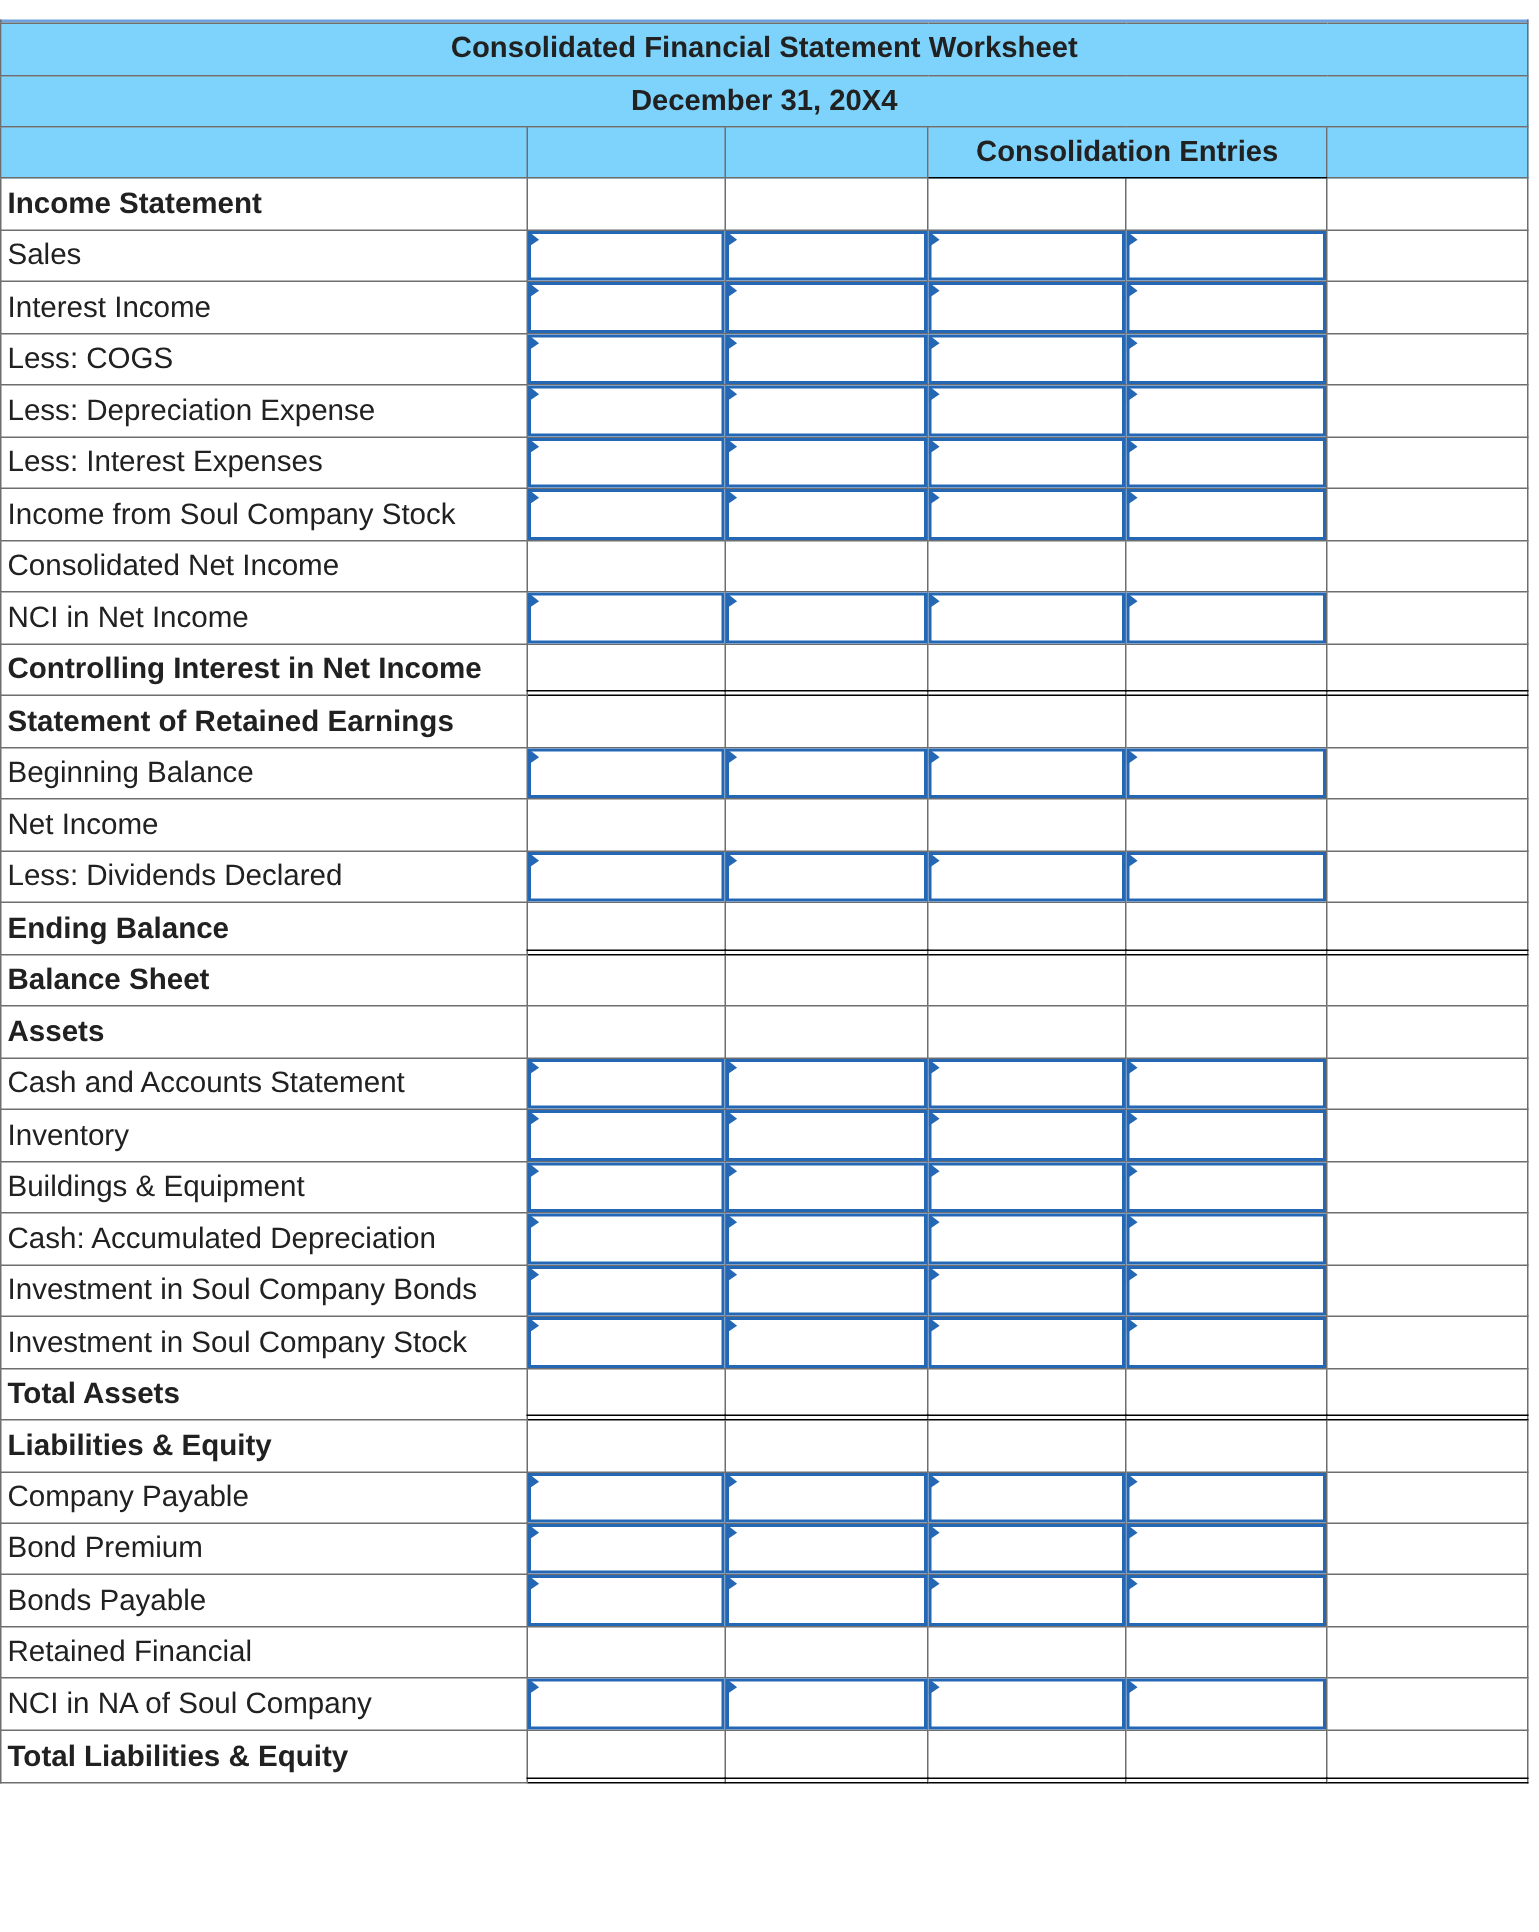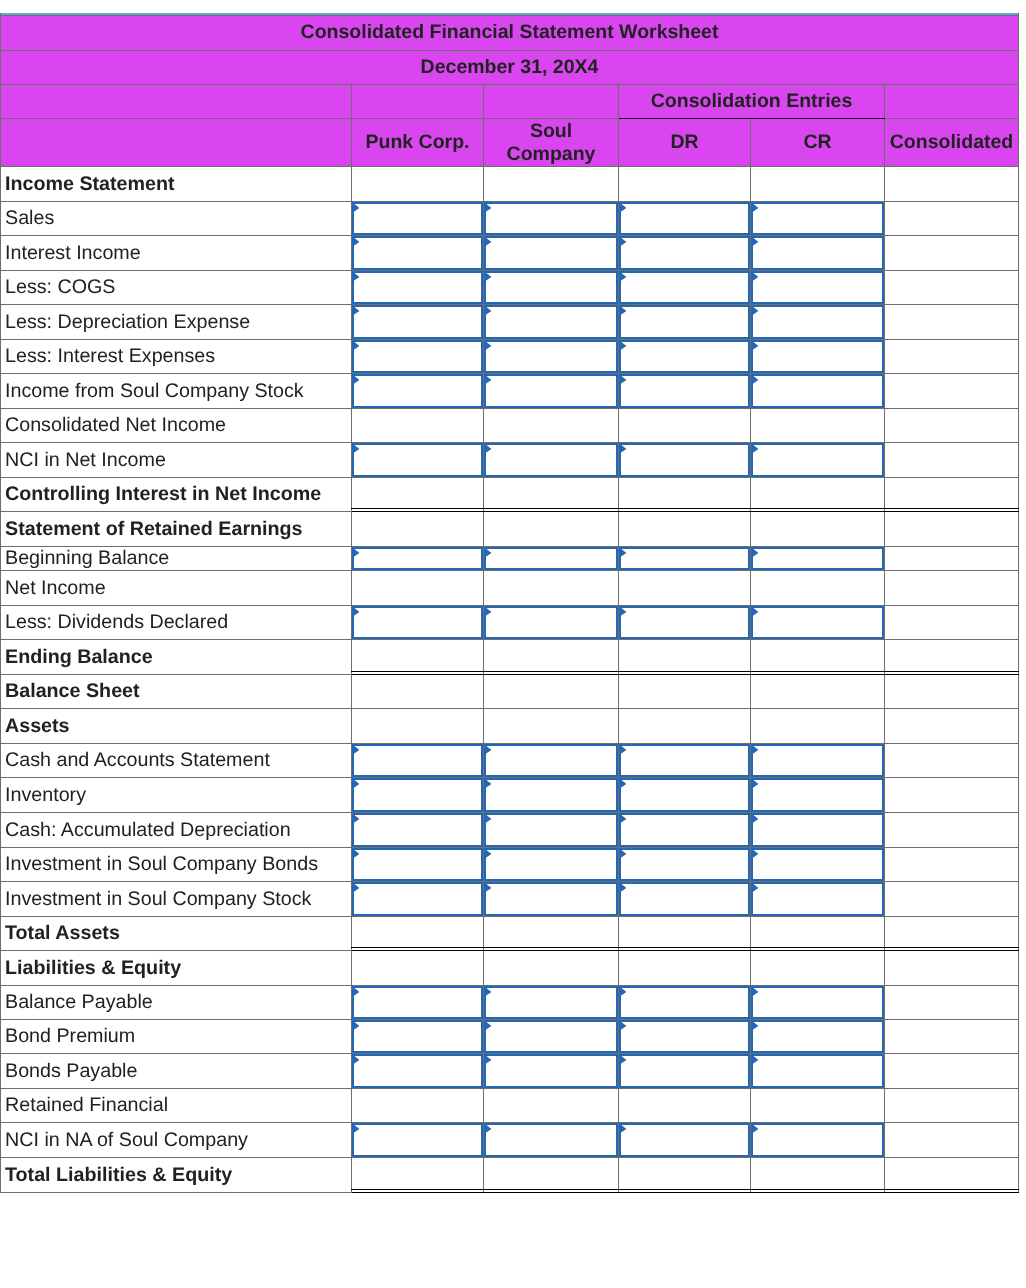--- a/index.html
+++ b/index.html
@@ -3,21 +3,21 @@
 <meta charset="utf-8">
 <style>
   html,body{margin:0;padding:0;background:#ffffff;}
   body{font-family:"Liberation Sans",sans-serif;-webkit-font-smoothing:antialiased;text-rendering:geometricPrecision;}
   #wrap{position:relative;width:1026px;height:1288px;overflow:hidden;background:#ffffff;}
   .sheet{position:absolute;left:0px;top:13px;width:1019px;}
   .hdrband{height:2px;background:#6AA1DE;border-left:1px solid #6e6e6e;border-right:1px solid #6e6e6e;box-sizing:border-box;width:1019px;}
   table.ws{border-collapse:collapse;table-layout:fixed;width:1019px;}
   table.ws td{border:1px solid #6e6e6e;padding:0;vertical-align:middle;box-sizing:border-box;
               font-size:19.7px;color:#212121;}
-  table.ws td.h{background:#d946ef;font-weight:bold;text-align:center;font-size:19.5px;line-height:1.12;}
+  table.ws td.h{background:#7dd3fc;font-weight:bold;text-align:center;font-size:19.5px;line-height:1.12;}
   table.ws td.lbl{padding-left:4px;white-space:nowrap;}
   table.ws td.lbl.b{font-weight:bold;}
   td.fld{position:relative;}
   .box{position:absolute;left:0px;top:0px;right:0px;bottom:0px;border:2px solid #2467B4;box-sizing:border-box;background:#fff;}
   .tri{position:absolute;left:-2px;top:-2px;width:11px;height:13px;display:block;
        background:#2467B4;clip-path:polygon(0 0,7.4px 5.9px,0 10.9px);}
   table.ws td.h.wrap{line-height:23px;}
   table.ws td.dbl{border-bottom:1px solid #000;position:relative;}
   table.ws td.dbl::after{content:"";position:absolute;left:-1px;right:-1px;bottom:2px;height:1px;background:#000;}
   .blk{border-bottom:1px solid #000 !important;}
@@ -44,28 +44,20 @@
       <tr style="height:34px">
         <td class="h" colspan="6">December 31, 20X4</td>
       </tr>
       <tr style="height:34px">
         <td class="h"></td>
         <td class="h"></td>
         <td class="h"></td>
         <td class="h blk" colspan="2">Consolidation Entries</td>
         <td class="h"></td>
       </tr>
-      <tr style="height:48px">
-        <td class="h"></td>
-        <td class="h">Punk Corp.</td>
-        <td class="h wrap">Soul Company</td>
-        <td class="h">DR</td>
-        <td class="h">CR</td>
-        <td class="h">Consolidated</td>
-      </tr>
     </tbody>
     <tbody id="body-rows">
           <tr style="height: 35px;">
             <td class="lbl b">Income Statement</td>
             <td class="fld"></td>
             <td class="fld"></td>
             <td class="fld"></td>
             <td class="fld"></td>
             <td class="fld"></td>
           </tr>
@@ -254,21 +246,21 @@
             <td class="fld dbl"></td>
           </tr>
           <tr style="height: 35px;">
             <td class="lbl b">Statement of Retained Earnings</td>
             <td class="fld"></td>
             <td class="fld"></td>
             <td class="fld"></td>
             <td class="fld"></td>
             <td class="fld"></td>
           </tr>
-          <tr style="height: 24px;">
+          <tr style="height: 34px;">
             <td class="lbl">Beginning Balance</td>
             <td class="fld">
               <div class="box">
                 <span class="tri" style="background: rgb(36, 103, 180); clip-path: polygon(0px 0px, 7.4px 5.9px, 0px 10.9px);"></span>
               </div>
             </td>
             <td class="fld">
               <div class="box">
                 <span class="tri" style="background: rgb(36, 103, 180); clip-path: polygon(0px 0px, 7.4px 5.9px, 0px 10.9px);"></span>
               </div>
@@ -382,20 +374,44 @@
                 <span class="tri" style="background: rgb(36, 103, 180); clip-path: polygon(0px 0px, 7.4px 5.9px, 0px 10.9px);"></span>
               </div>
             </td>
             <td class="fld">
               <div class="box">
                 <span class="tri" style="background: rgb(36, 103, 180); clip-path: polygon(0px 0px, 7.4px 5.9px, 0px 10.9px);"></span>
               </div>
             </td>
             <td class="fld"></td>
           </tr>
+          <tr style="height: 34px;">
+            <td class="lbl">Buildings &amp; Equipment</td>
+            <td class="fld">
+              <div class="box">
+                <span class="tri" style="background: rgb(36, 103, 180); clip-path: polygon(0px 0px, 7.4px 5.9px, 0px 10.9px);"></span>
+              </div>
+            </td>
+            <td class="fld">
+              <div class="box">
+                <span class="tri" style="background: rgb(36, 103, 180); clip-path: polygon(0px 0px, 7.4px 5.9px, 0px 10.9px);"></span>
+              </div>
+            </td>
+            <td class="fld">
+              <div class="box">
+                <span class="tri" style="background: rgb(36, 103, 180); clip-path: polygon(0px 0px, 7.4px 5.9px, 0px 10.9px);"></span>
+              </div>
+            </td>
+            <td class="fld">
+              <div class="box">
+                <span class="tri" style="background: rgb(36, 103, 180); clip-path: polygon(0px 0px, 7.4px 5.9px, 0px 10.9px);"></span>
+              </div>
+            </td>
+            <td class="fld"></td>
+          </tr>
           <tr style="height: 35px;">
             <td class="lbl">Cash: Accumulated Depreciation</td>
             <td class="fld">
               <div class="box">
                 <span class="tri" style="background: rgb(36, 103, 180); clip-path: polygon(0px 0px, 7.4px 5.9px, 0px 10.9px);"></span>
               </div>
             </td>
             <td class="fld">
               <div class="box">
                 <span class="tri" style="background: rgb(36, 103, 180); clip-path: polygon(0px 0px, 7.4px 5.9px, 0px 10.9px);"></span>
@@ -471,21 +487,21 @@
           </tr>
           <tr style="height: 35px;">
             <td class="lbl b">Liabilities &amp; Equity</td>
             <td class="fld"></td>
             <td class="fld"></td>
             <td class="fld"></td>
             <td class="fld"></td>
             <td class="fld"></td>
           </tr>
           <tr style="height: 34px;">
-            <td class="lbl">Balance Payable</td>
+            <td class="lbl">Company Payable</td>
             <td class="fld">
               <div class="box">
                 <span class="tri" style="background: rgb(36, 103, 180); clip-path: polygon(0px 0px, 7.4px 5.9px, 0px 10.9px);"></span>
               </div>
             </td>
             <td class="fld">
               <div class="box">
                 <span class="tri" style="background: rgb(36, 103, 180); clip-path: polygon(0px 0px, 7.4px 5.9px, 0px 10.9px);"></span>
               </div>
             </td>

